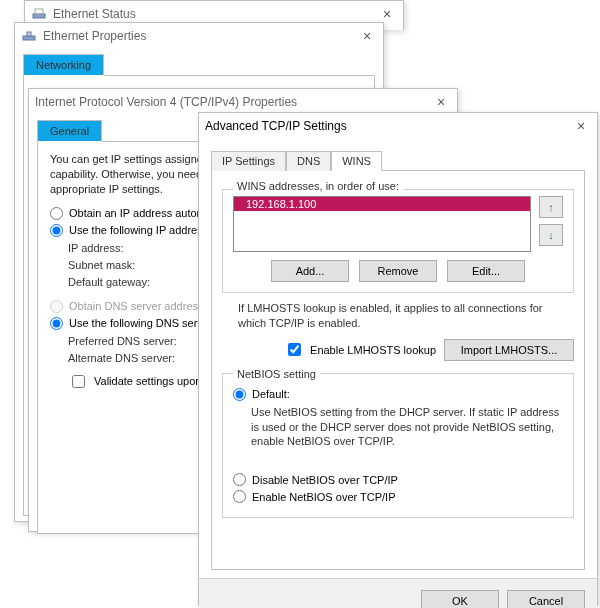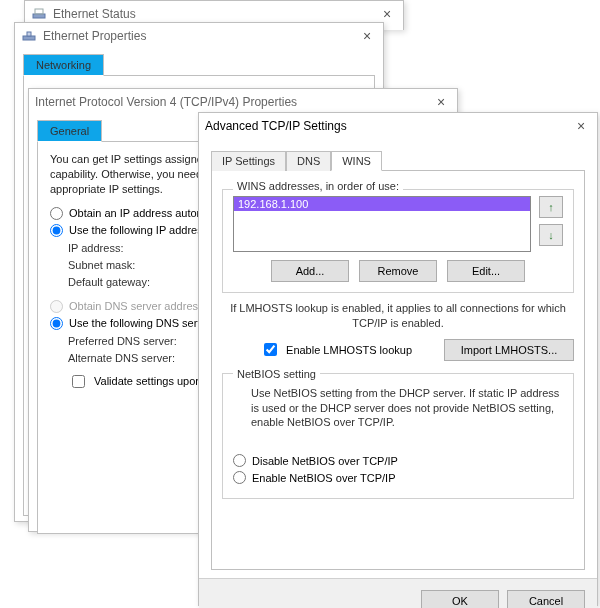--- a/index.html
+++ b/index.html
@@ -28,26 +28,26 @@
   .adv .tabs2 { margin-top: 6px; }
   .adv .tabrow2 { display: flex; }
   .adv .tab2 { padding: 3px 10px; border: 1px solid #bfbfbf; border-bottom: none; margin-right: 0; background: #fff; color: #333; cursor: default; }
   .adv .tab2.inactive { background: #f0f0f0; }
   .adv .tab2.active { background: #fff; border-bottom: 1px solid #fff; position: relative; z-index: 2; }
   .adv .pane2 { border: 1px solid #bfbfbf; margin-top: -1px; padding: 10px; height: 400px; }
   .fieldset { border: 1px solid #d0d0d0; padding: 8px 10px 10px 10px; margin-top: 8px; }
   .fieldset .legend { position: relative; top: -14px; background: #fff; display: inline-block; padding: 0 4px; color: #333; }
   .legend-offset { margin-top: -10px; }
   .listbox { border: 1px solid #888; height: 56px; background: #fff; overflow: hidden; }
-  .listbox .selitem { background: #8b5cf6; color: #fff; padding: 1px 4px; font-size: 11px; }
+  .listbox .selitem { background: #be185d; color: #fff; padding: 1px 12px; font-size: 11px; }
   .arrowbtns { display: flex; flex-direction: column; gap: 6px; margin-left: 8px; }
   .sqbtn { width: 24px; height: 22px; border: 1px solid #aaa; background: #e9e9e9; display: flex; align-items: center; justify-content: center; color: #2e7d32; cursor: default; }
   .btnrow { display: flex; gap: 10px; justify-content: center; margin-top: 8px; }
   .wbtn { min-width: 78px; height: 22px; border: 1px solid #adadad; background: #e1e1e1; text-align: center; line-height: 20px; cursor: default; padding: 0 8px; }
-  .note { color: #333; margin: 8px 8px; line-height: 1.35; text-align: center; }
+  .note { color: #333; margin: 8px 16px; line-height: 1.35; }
   .chkrow { display: flex; align-items: center; gap: 6px; }
   .nb-text { margin: 2px 0 24px 18px; color: #333; line-height: 1.35; }
   .dlg-footer { border-top: 1px solid #d0d0d0; height: 44px; display: flex; align-items: center; justify-content: flex-end; padding: 0 12px; gap: 8px; background: #f0f0f0; }
   
   .dim { color: #888; }
 </style>
 </head>
 <body>
 
 <div class="win" style="left:24px; top:0; width:380px; height:30px; border-bottom:none;">
@@ -170,26 +170,30 @@
           </div>
         </div>
 
         <div class="note">If LMHOSTS lookup is enabled, it applies to all connections for which TCP/IP is enabled.</div>
 
         <div style="display:flex; align-items:center; justify-content:flex-end; gap:8px;">
           <label class="chkrow">
             <input type="checkbox" checked="" style="">
             <span>Enable LMHOSTS lookup</span>
           </label>
-          <div class="wbtn" style="min-width:130px;margin-left:24px;">Import LMHOSTS...</div>
+          <div class="wbtn" style="min-width:130px;">Import LMHOSTS...</div>
         </div>
 
         <div class="fieldset" style="margin-top:12px;">
           <span class="legend">NetBIOS setting</span>
           <div class="legend-offset">
+            <label class="radio">
+              <input type="radio" name="nb" checked="" style="">
+              <span>Default:</span>
+            </label>
             <div class="nb-text">Use NetBIOS setting from the DHCP server. If static IP address is used or the DHCP server does not provide NetBIOS setting, enable NetBIOS over TCP/IP.</div>
             <label class="radio">
               <input type="radio" name="nb" style="">
               <span>Disable NetBIOS over TCP/IP</span>
             </label>
             <label class="radio">
               <input type="radio" name="nb" style="">
               <span>Enable NetBIOS over TCP/IP</span>
             </label>
           </div>

